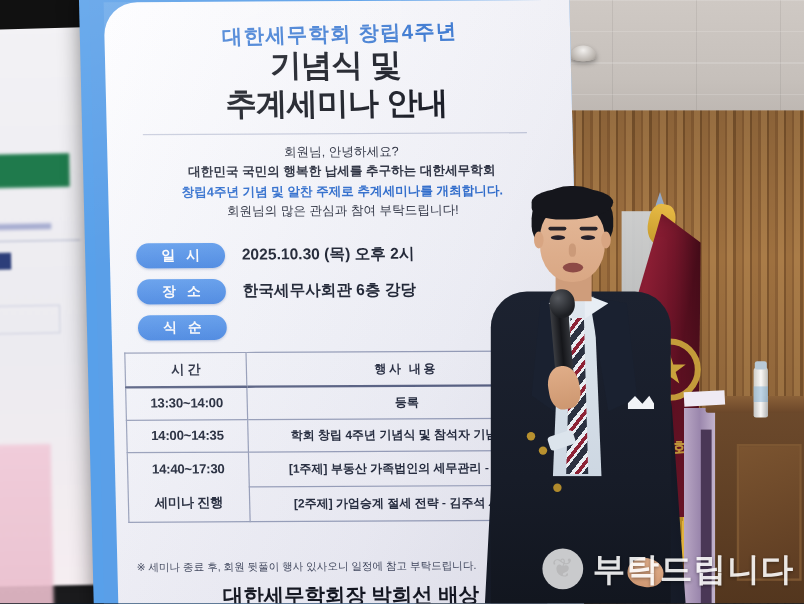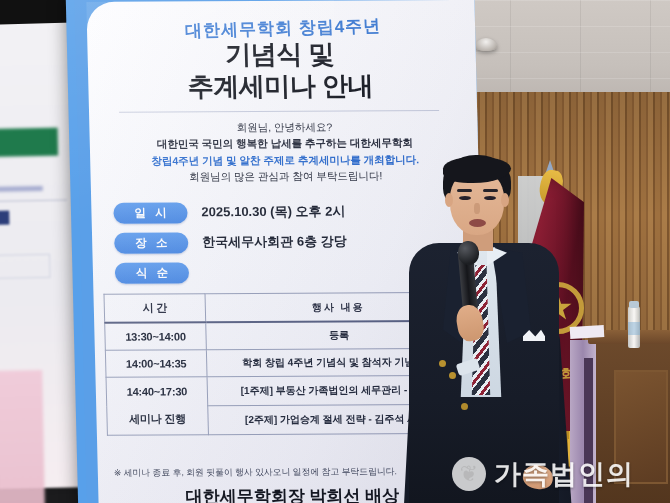--- a/index.html
+++ b/index.html
@@ -521,16 +521,16 @@
     <div class="sp-mouth"></div>
     <div class="mic"></div>
     <div class="mic-head"></div>
     <div class="sp-hand"></div>
     <div class="sp-cuff"></div>
     <div class="sp-hand2"></div>
   </div>
 
   <div class="wm">
     <div class="wm-logo">❦</div>
-    <div class="wm-text">가족법인의</div>
+    <div class="wm-text">부탁드립니다</div>
   </div>
 
 </div>
 
 </body></html>

